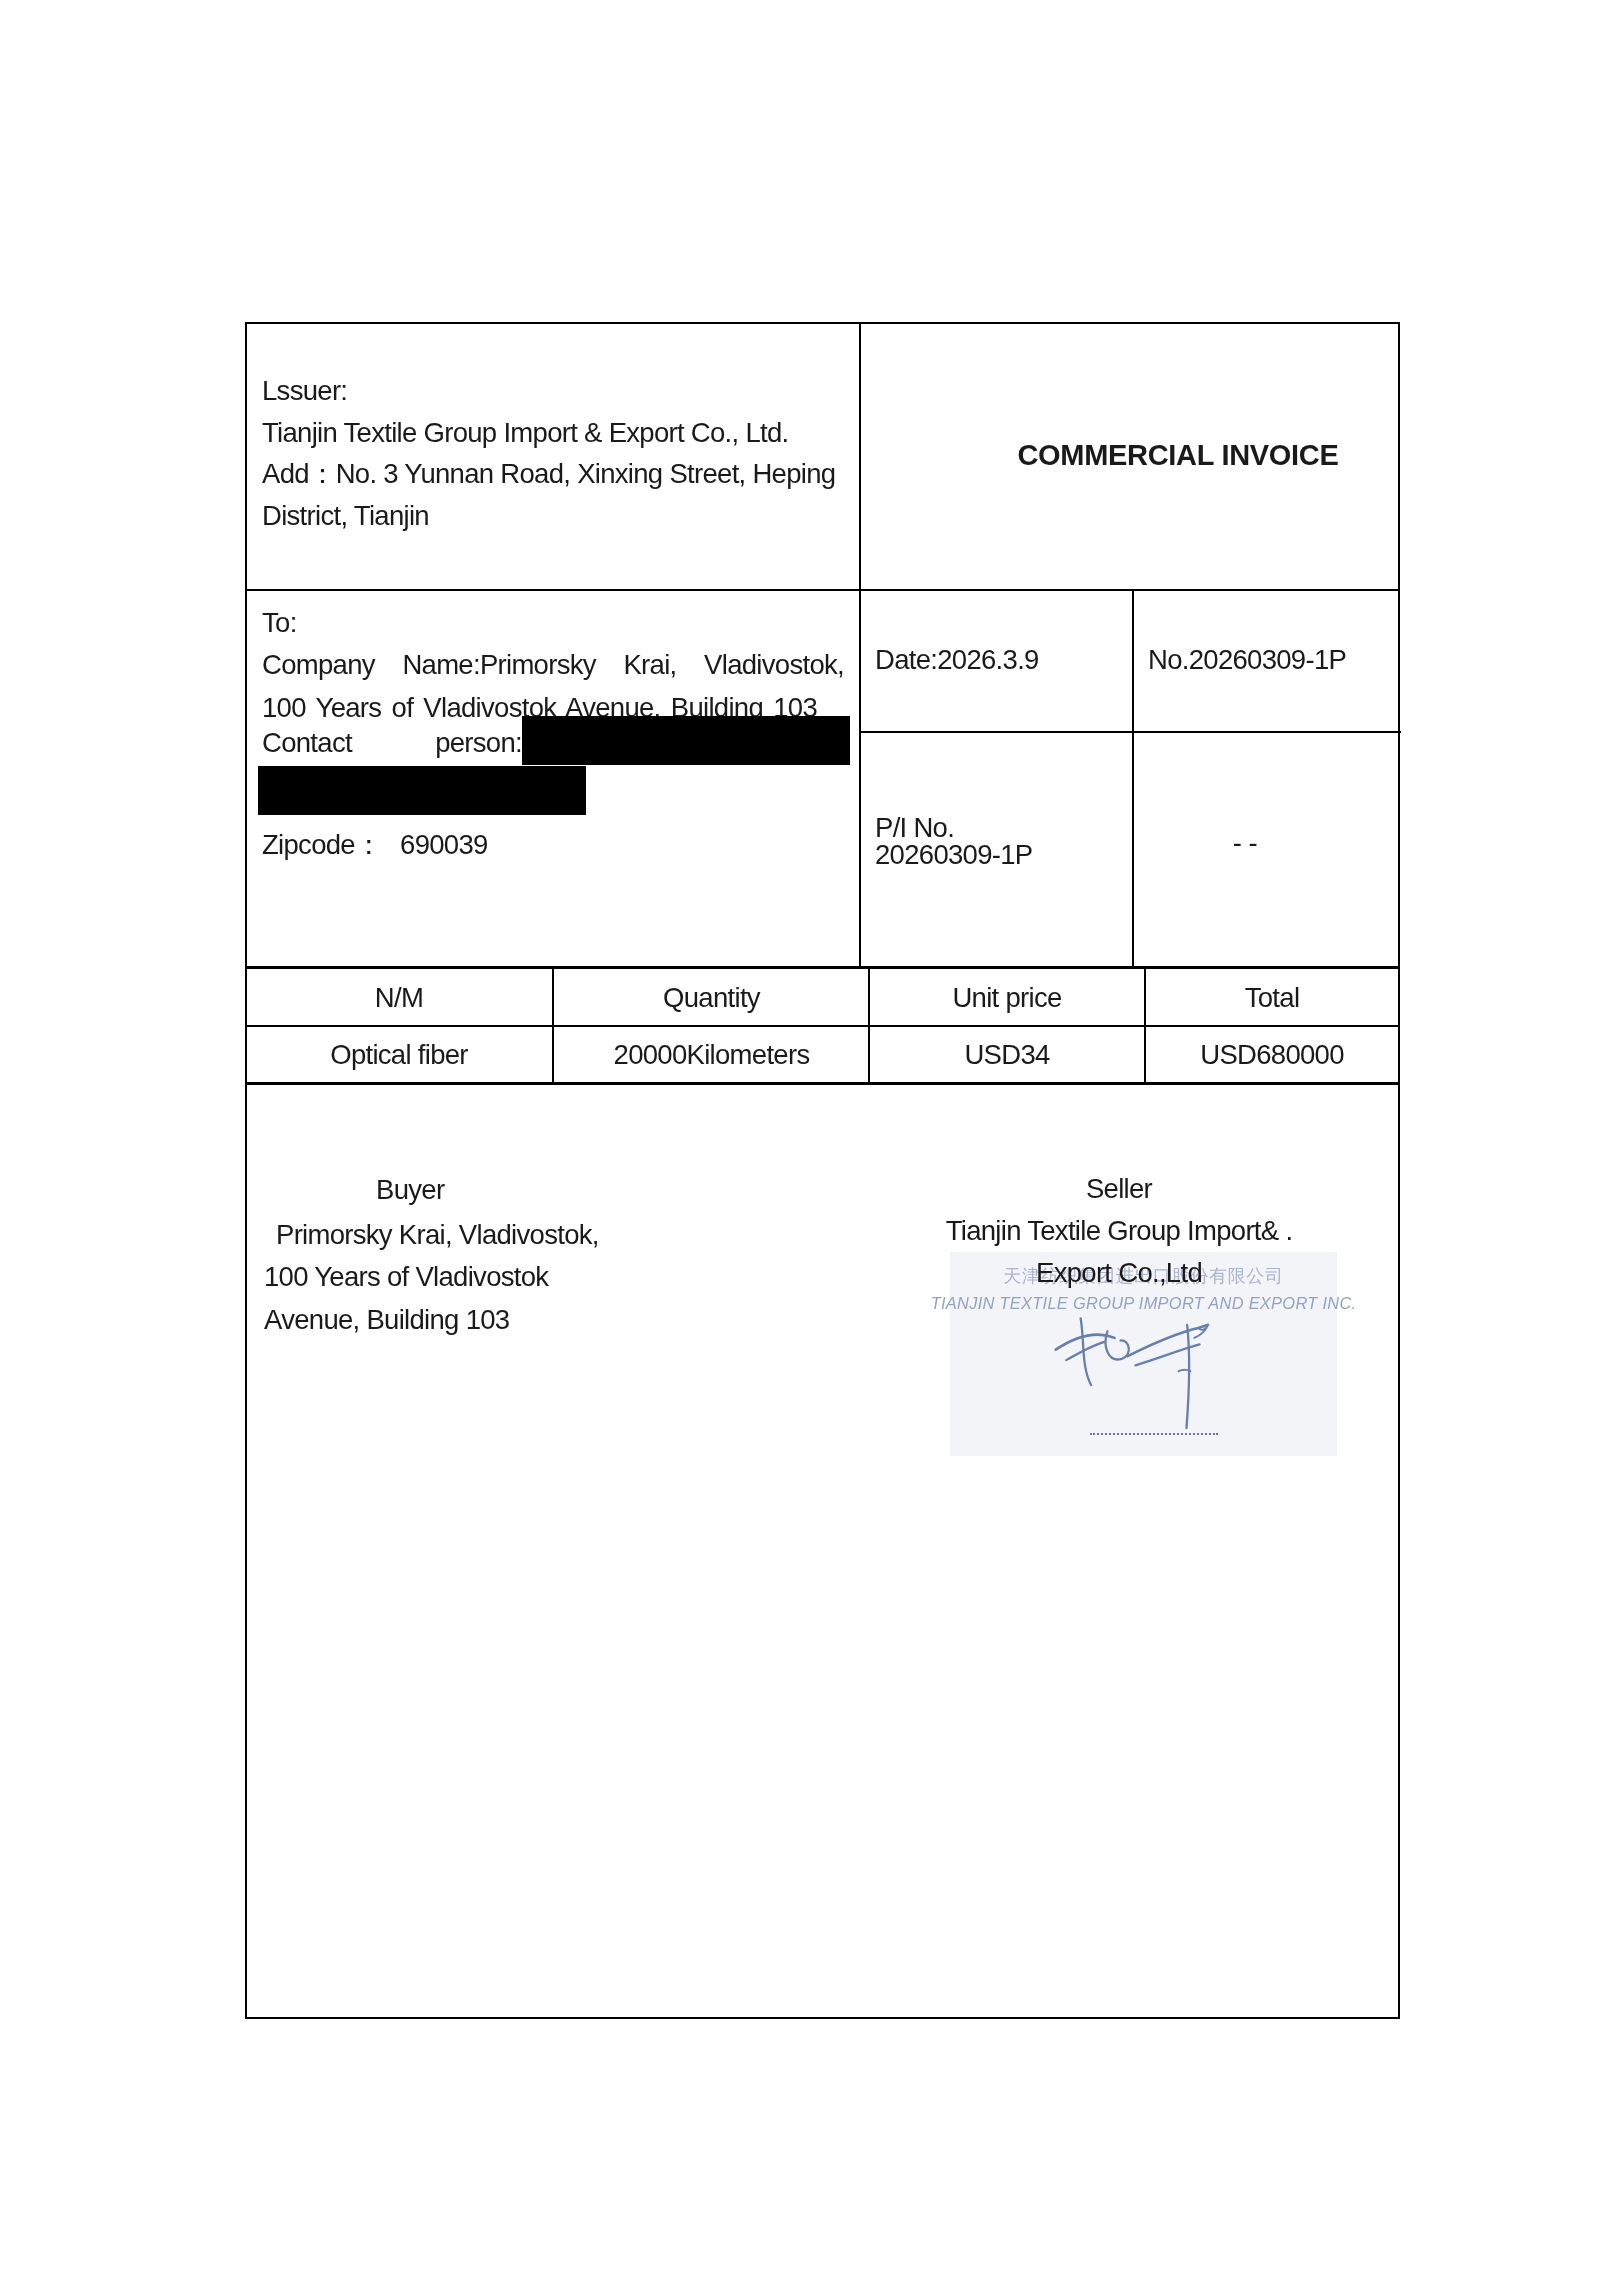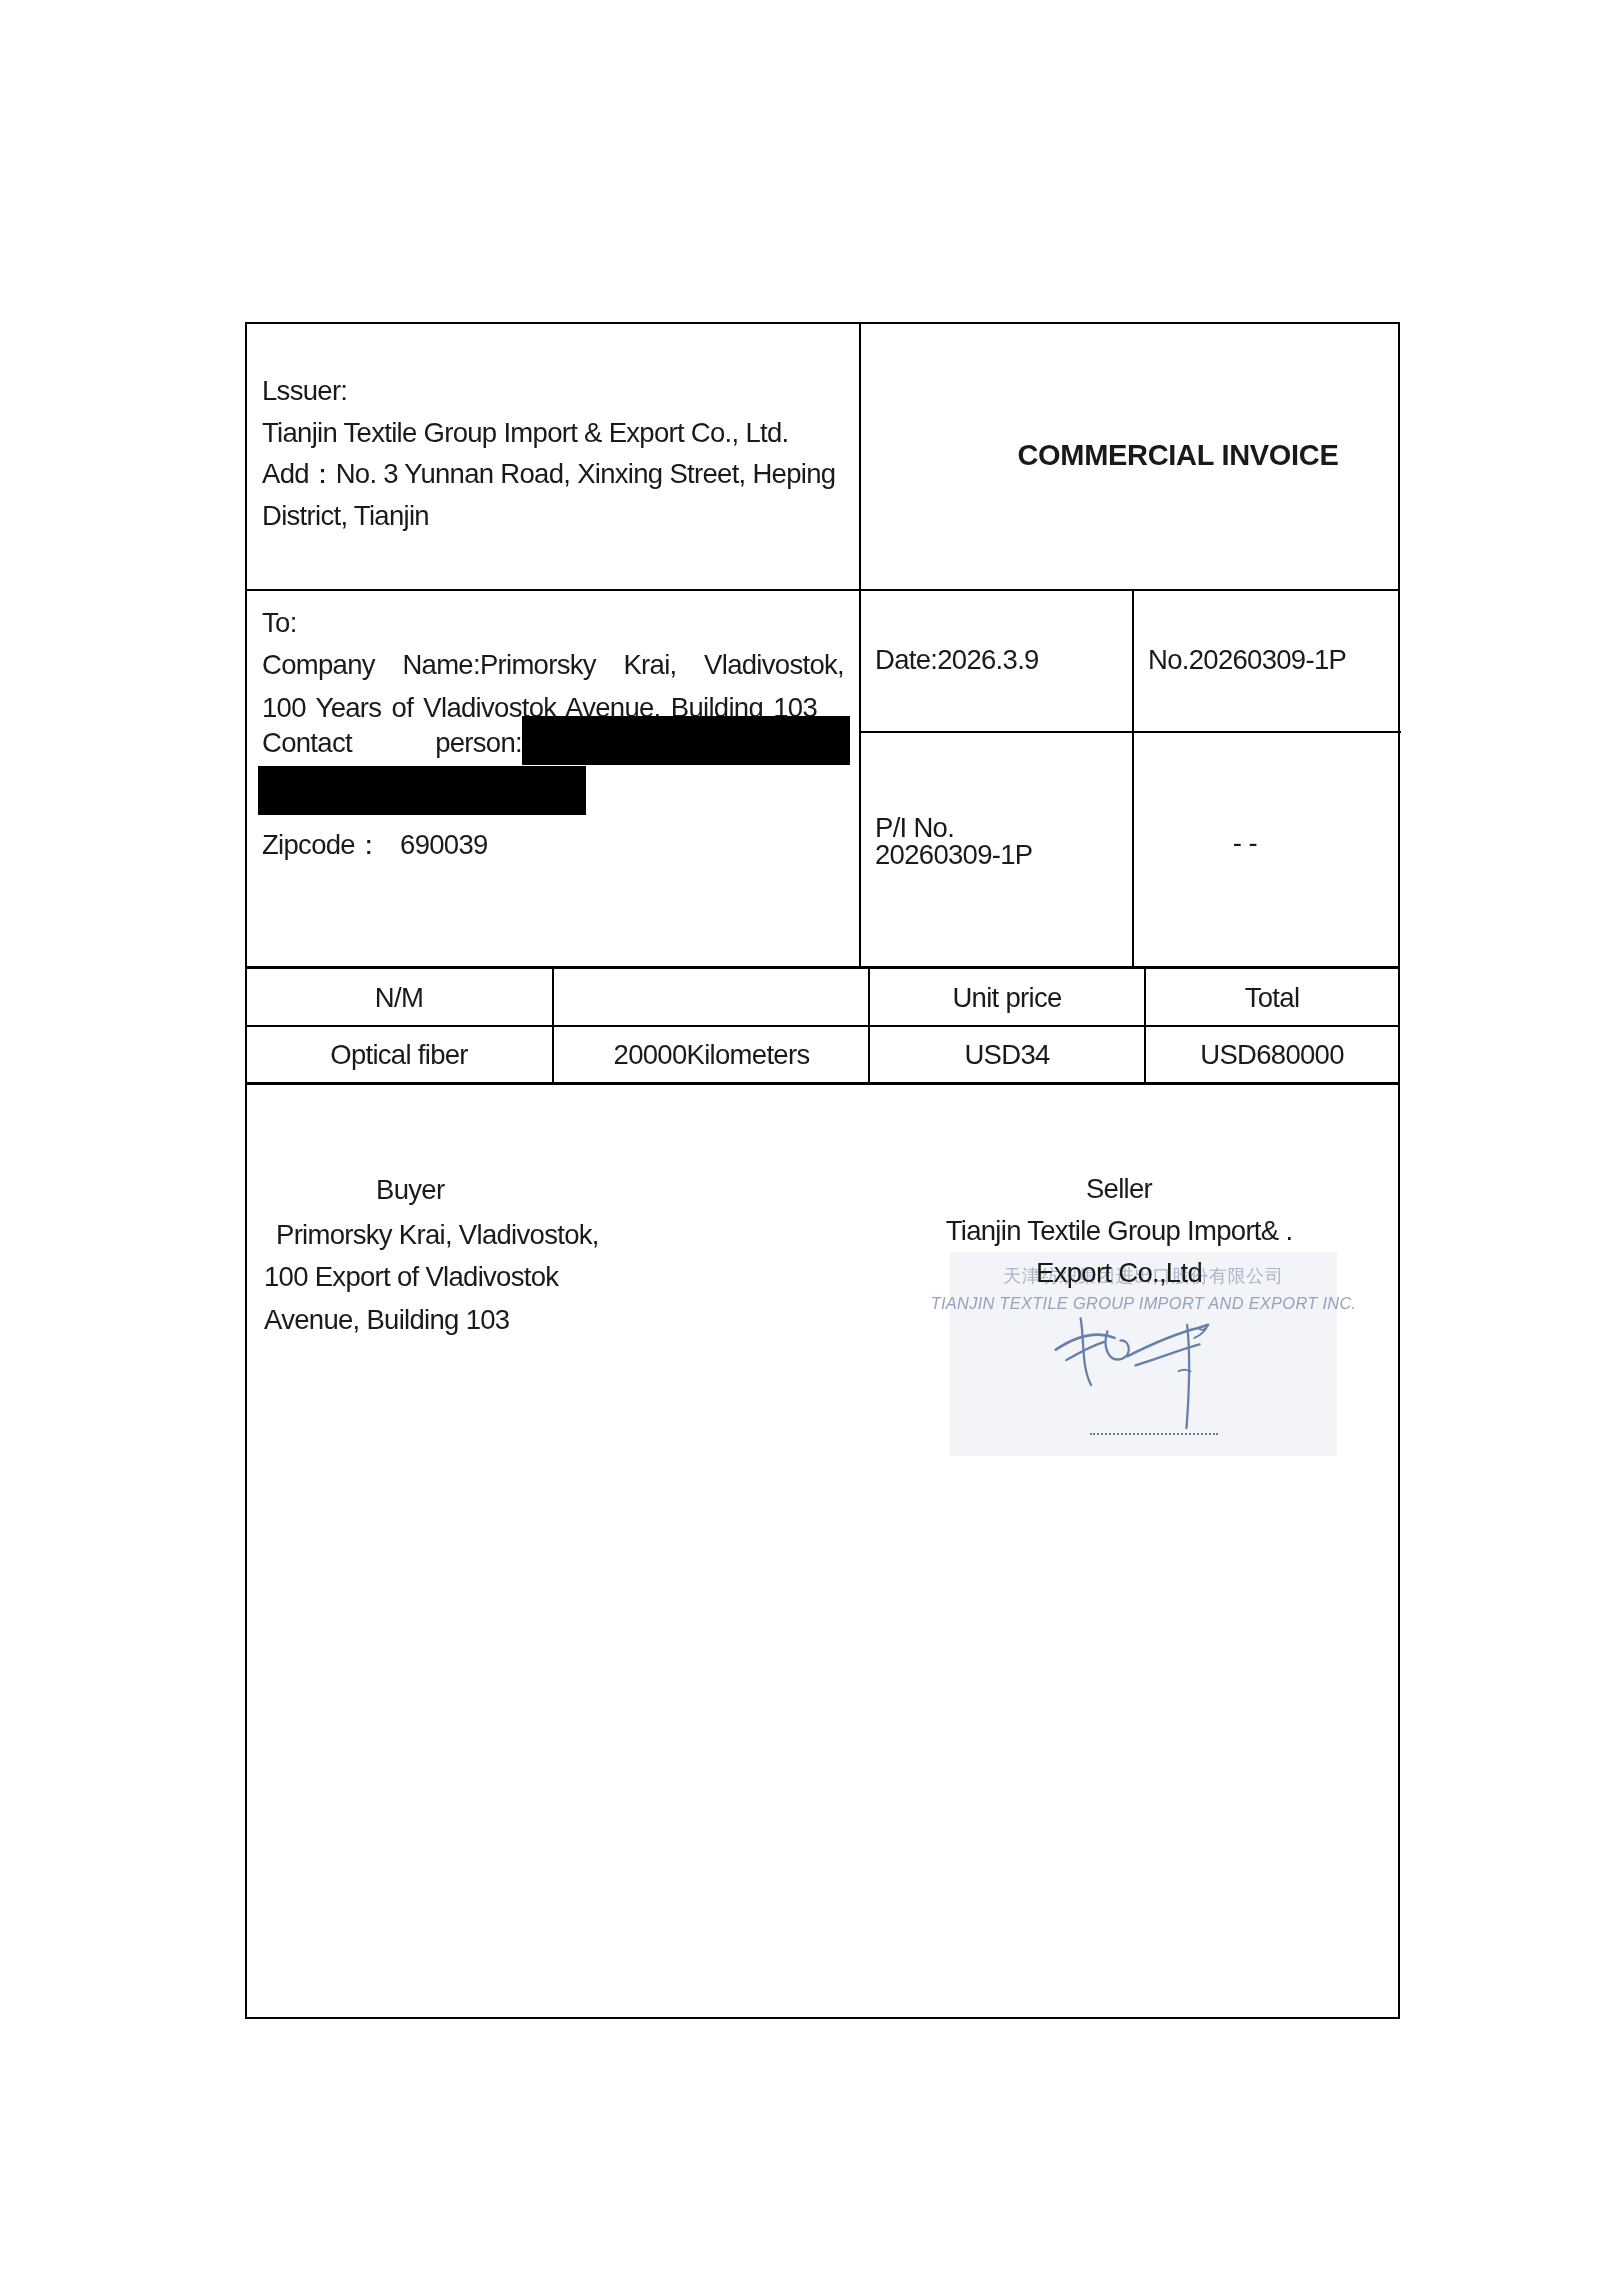--- a/index.html
+++ b/index.html
@@ -84,31 +84,32 @@
     <span>690039</span>
   </div>
 
   <div class="txt" style="left:875px;top:643px;">Date:2026.3.9</div>
   <div class="txt" style="left:1148px;top:643px;">No.20260309-1P</div>
   <div class="txt" style="left:875px;top:811px;">P/I No.</div>
   <div class="txt" style="left:875px;top:838px;">20260309-1P</div>
   <div class="cellc" style="left:1134px;top:826px;width:229px;height:34px;letter-spacing:6.5px;">--</div>
 
   <div class="cellc" style="left:247px;top:970px;width:304px;height:56px;">N/M</div>
+  <div class="cellc" style="left:554px;top:970px;width:315px;height:56px;">Quantity</div>
   <div class="cellc" style="left:870px;top:970px;width:274px;height:56px;">Unit price</div>
   <div class="cellc" style="left:1146px;top:970px;width:252px;height:56px;">Total</div>
 
   <div class="cellc" style="left:247px;top:1027px;width:304px;height:55px;border-radius:17px;">Optical fiber</div>
   <div class="cellc" style="left:554px;top:1027px;width:315px;height:55px;">20000Kilometers</div>
   <div class="cellc" style="left:870px;top:1027px;width:274px;height:55px;">USD34</div>
   <div class="cellc" style="left:1146px;top:1027px;width:252px;height:55px;">USD680000</div>
 
   <div class="txt" style="left:376px;top:1173px;">Buyer</div>
   <div class="txt" style="left:276px;top:1218px;">Primorsky Krai, Vladivostok,</div>
-  <div class="txt" style="left:264px;top:1260px;">100 Export of Vladivostok</div>
+  <div class="txt" style="left:264px;top:1260px;">100 Years of Vladivostok</div>
   <div class="txt" style="left:264px;top:1303px;">Avenue, Building 103</div>
 
   <div class="stampbox" style="left:950px;top:1252px;width:387px;height:204px;z-index:1;"></div>
   <div class="stamp-cn" style="left:950px;top:1264px;width:387px;z-index:2;">天津纺织集团进出口股份有限公司</div>
   <div class="stamp-en" style="left:950px;top:1294px;width:387px;z-index:2;">TIANJIN TEXTILE GROUP IMPORT AND EXPORT INC.</div>
   <svg style="position:absolute;left:1044px;top:1309px;z-index:2;" width="183" height="131" viewBox="0 0 280 200">
     <g fill="none" stroke="#4f6b9e" stroke-linecap="round" opacity="0.85">
       <path d="M 18 62 C 45 44, 78 32, 108 44" stroke-width="4"></path>
       <path d="M 56 14 C 62 48, 57 88, 72 116" stroke-width="3.5"></path>
       <path d="M 34 78 C 55 66, 76 55, 92 50" stroke-width="3.5"></path>

